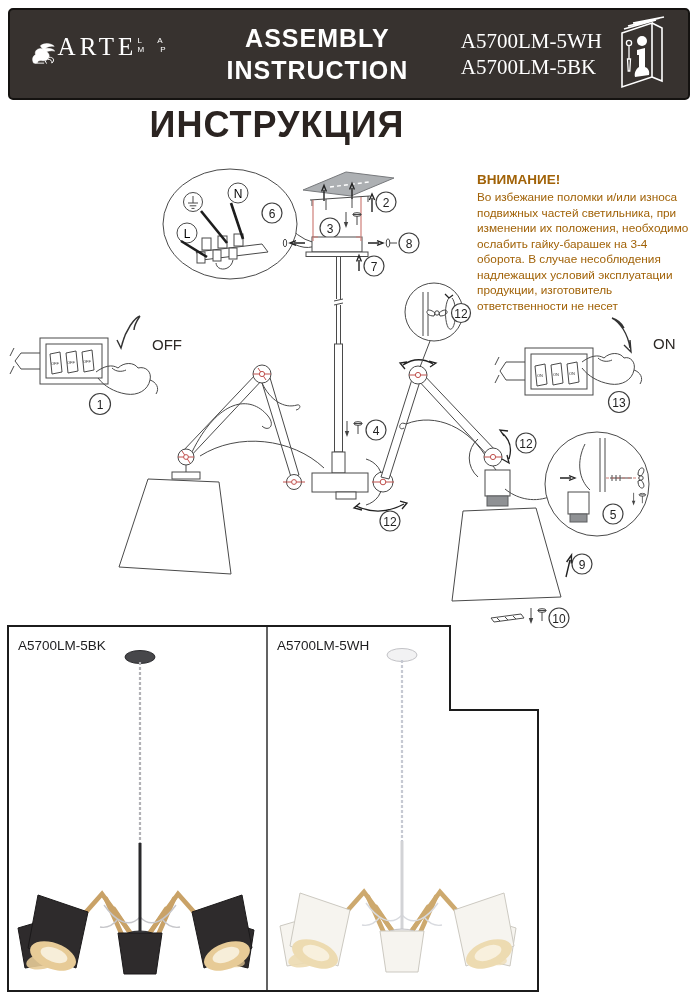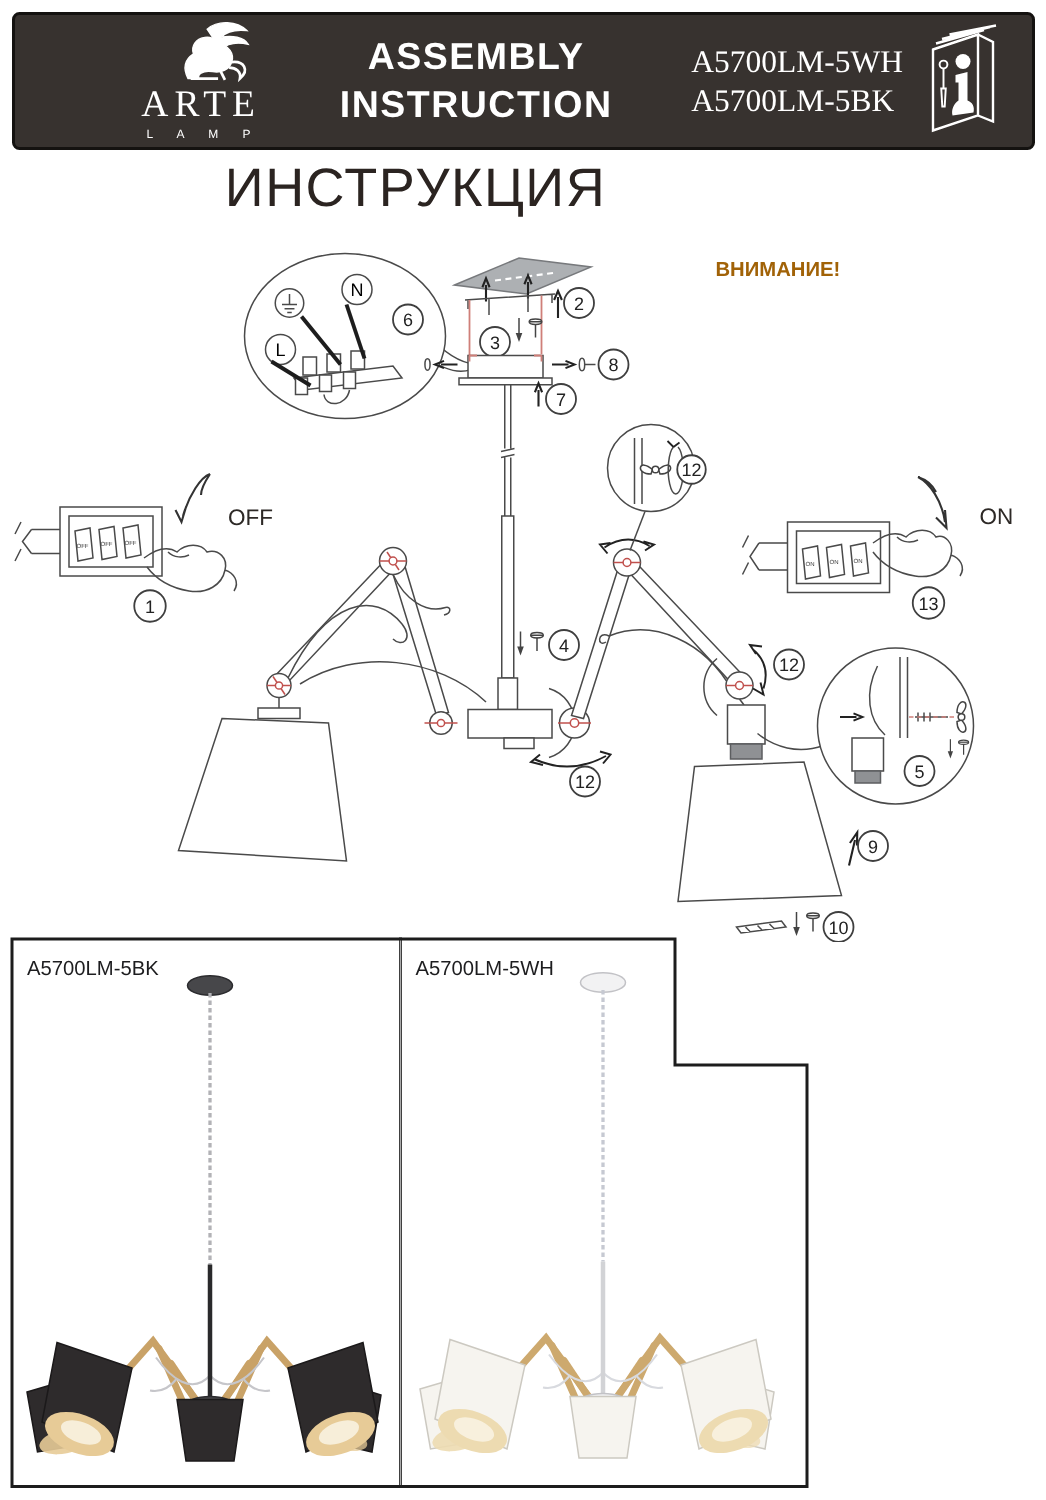--- a/index.html
+++ b/index.html
@@ -1,26 +1,26 @@
 <!DOCTYPE html>
 <html><head>
 <meta charset="utf-8">
 <style>
   html,body{margin:0;padding:0;background:#ffffff;}
   body{width:697px;height:1000px;position:relative;font-family:"Liberation Sans",sans-serif;overflow:hidden;}
   
   .header{position:absolute;left:8px;top:8px;width:678px;height:88px;background:#37322f;border:2px solid #141210;border-radius:5px;display:flex;align-items:center;color:#fff;}
-  .logo{width:150px;display:flex;flex-direction:column;align-items:flex-end;margin-left:14px;}
+  .logo{width:150px;display:flex;flex-direction:row;align-items:flex-start;margin-left:14px;}
   .brand{font-family:"Liberation Serif",serif;font-size:25px;letter-spacing:4px;line-height:1;margin-top:1px;}
   .brand-sub{font-size:8px;letter-spacing:7px;margin-top:3px;}
   .htitle{flex:1;text-align:center;font-size:25px;letter-spacing:1px;line-height:1.3;font-weight:bold;}
   .models{font-family:"Liberation Serif",serif;font-size:21px;line-height:1.25;text-align:left;margin-right:10px;white-space:nowrap;}
   .booklet{width:62px;height:78px;margin-right:14px;flex:none;}
   
-  .page-title{position:absolute;left:0;top:104px;width:554px;text-align:center;font-size:36px;font-weight:normal;color:#2b2421;letter-spacing:1px;}
+  .page-title{position:absolute;left:0;top:104px;width:554px;text-align:center;font-size:36px;font-weight:bold;color:#2b2421;letter-spacing:1px;}
   
   .diagram{position:absolute;left:0;top:150px;}
   .notice{position:absolute;left:477px;top:172px;width:216px;color:#a16207;}
   .notice h3{margin:0 0 3px 0;font-size:13.5px;font-weight:bold;}
   .notice p{margin:0;font-size:11.8px;line-height:1.32;}
   .bottom{position:absolute;left:0;top:620px;}
   svg text{font-family:"Liberation Sans",sans-serif;}
   .ln{stroke:#4a4a4a;fill:none;stroke-width:1;}
   .lnw{stroke:#4a4a4a;fill:#ffffff;stroke-width:1;}
   .red{stroke:#cf7f79;fill:none;stroke-width:1.2;}
@@ -68,20 +68,21 @@
       <circle cx="30" cy="26" r="5"></circle>
       <path d="M25,35 L33,33 L33,52 C36,53 38,56 37,60 L23,62 C22,58 24,54 27,52 L27,40 L25,40 Z"></path>
     </g>
   </svg>
 </div>
 
 <div class="page-title">ИНСТРУКЦИЯ</div>
 
 <div class="notice">
   <h3>ВНИМАНИЕ!</h3>
+  <p>Во избежание поломки и/или износа подвижных частей светильника, при изменении их положения, необходимо ослабить гайку-барашек на 3-4 оборота. В случае несоблюдения надлежащих условий эксплуатации продукции, изготовитель ответственности не несет</p>
 </div>
 
 <svg class="diagram" width="697" height="478" viewBox="0 150 697 478">
   <defs>
     <g id="screw-v">
       <line x1="0" y1="0" x2="0" y2="11" stroke="#444"></line>
       <path d="M-2.2,10 L2.2,10 L0,16 Z" fill="#444"></path>
       <ellipse cx="11" cy="2.5" rx="4.2" ry="1.8" fill="#fff" stroke="#444"></ellipse>
       <line x1="7" y1="2.5" x2="15" y2="2.5" stroke="#444"></line>
       <line x1="11" y1="4" x2="11" y2="13" stroke="#444"></line>

